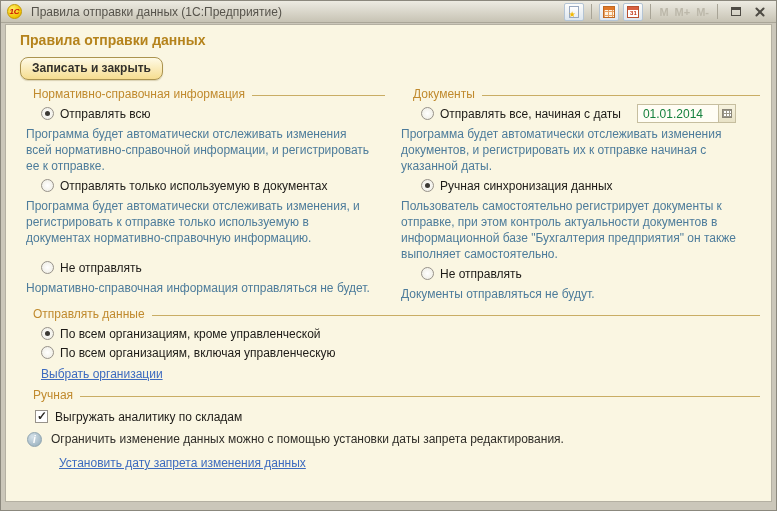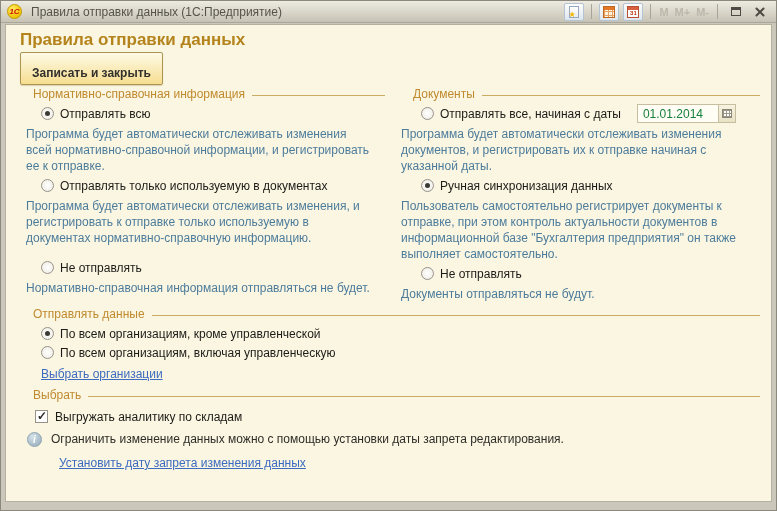--- a/index.html
+++ b/index.html
@@ -65,26 +65,26 @@
   .close-glyph::after { transform: rotate(-45deg); }
 
   
   .bodyarea {
     position: absolute; left: 4px; right: 4px; top: 23px; bottom: 8px;
     background: #faf6e2;
     border: 1px solid #b4b0a2;
     padding: 6px 9px 0 9px;
     overflow: hidden;
   }
-  .page-title { font-size: 17px; font-weight: bold; color: #b5831c; margin: 0 0 8px 5px; line-height: 18px; }
+  .page-title { font-size: 14px; font-weight: bold; color: #b5831c; margin: 0 0 8px 5px; line-height: 18px; }
 
   .cmdbar { display: flex; align-items: center; height: 23px; margin: 0 3px 6px 5px; }
   .btn-save {
     font-family: inherit; font-size: 12px; font-weight: bold; color: #33312c;
-    padding: 13px 11px 4px; border: 1px solid #ab9450; border-radius: 2px;
+    padding: 3px 11px 4px; border: 1px solid #ab9450; border-radius: 8px;
     background: linear-gradient(#fefae6, #f6dd90);
     box-shadow: 0 1px 1px rgba(120,100,40,.25);
     cursor: pointer;
   }
   .cmd-right { margin-left: auto; display: flex; align-items: center; }
   .all-actions { display: flex; align-items: center; gap: 5px; color: #33312c; cursor: pointer; padding: 2px 4px; }
   .all-actions .dd-arrow { font-size: 9px; color: #55524a; }
   .vsep { width: 1px; height: 18px; background: #d9d2b6; margin: 0 8px; }
   .help-btn {
     width: 17px; height: 17px; border-radius: 50%;
@@ -269,21 +269,21 @@
         <span class="radio"></span>
         <span>По всем организациям, включая управленческую</span>
       </div>
       <div class="sect-link">
         <span class="link">Выбрать организации</span>
       </div>
     </div>
 
     <div class="sect-other">
       <div class="sect-head">
-        <span>Выбрать</span>
+        <span>Ручная</span>
         <span class="line"></span>
       </div>
 
       <div class="chk-row">
         <span class="checkbox checked"></span>
         <span>Выгружать аналитику по складам</span>
       </div>
 
       <div class="info-row">
         <span class="info-ico">i</span>

